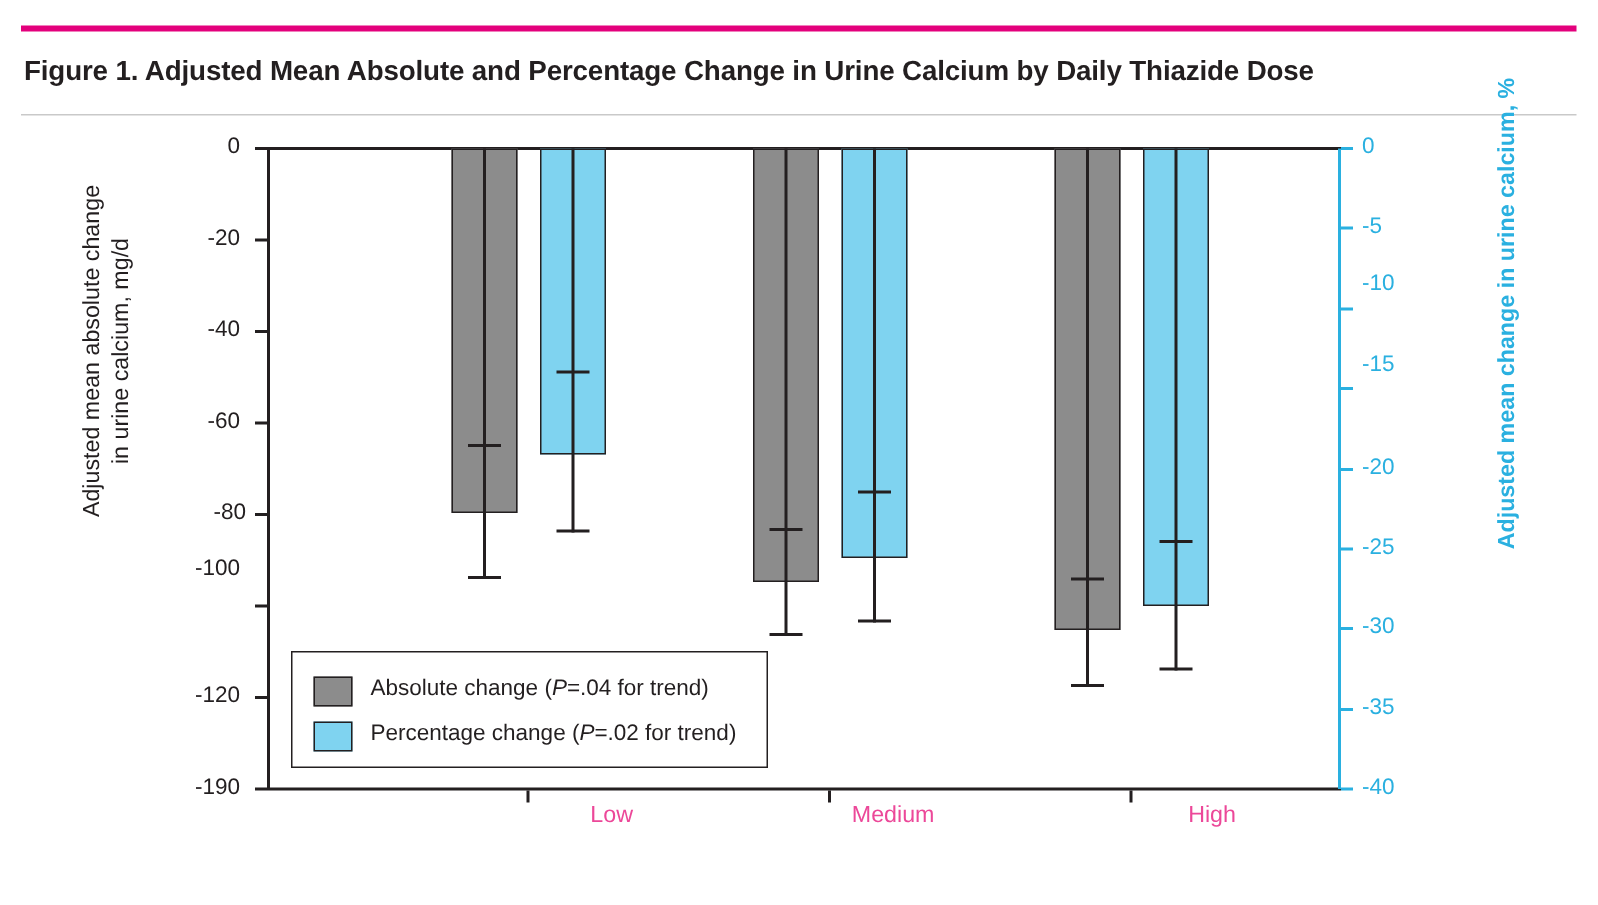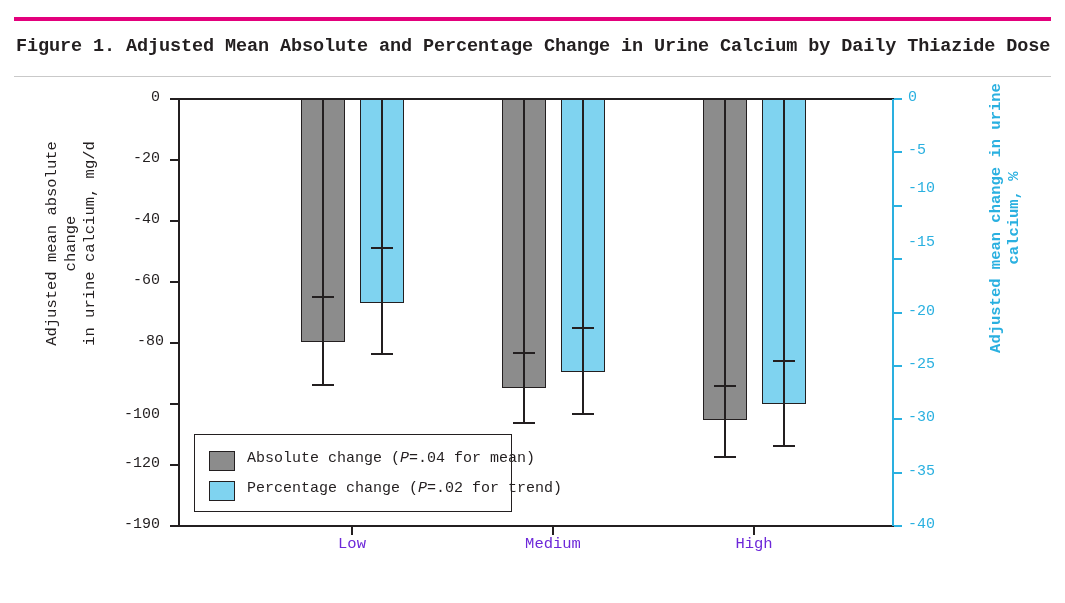--- a/index.html
+++ b/index.html
@@ -11,21 +11,20 @@
     width: 1065px;
     height: 603px;
     font-family: "Liberation Sans", sans-serif;
     color: #231f20;
     overflow: hidden;
   }
   #page {
     position: relative;
     width: 907px;
     height: 603px;
-    font-family: Liberation Mono, monospace;
   }
   .top-rule {
     position: absolute;
     left: 14px;
     top: 17px;
     width: 1037px;
     height: 4px;
     background: #e3007c;
   }
   .fig-title {
@@ -112,23 +111,23 @@
     position: absolute;
     width: 2px;
     height: 8px;
     background: #231f20;
     top: 527px;
   }
   .xlabel {
     position: absolute;
     top: 535px;
     width: 140px;
-    text-align: center;
+    text-align: right;
     font-size: 15.5px;
-    color: #6d28d9;
+    color: #ec4899;
   }
 
   .axis-title-x {
     position: absolute;
     top: 564px;
     left: 178px;
     width: 716px;
     text-align: center;
     font-size: 15.5px;
     color: #231f20;
@@ -236,21 +235,21 @@
     <div class="ytick-left" style="top:220px"></div>
     <div class="ylabel-left" style="left:100px; top:211px">-40</div>
 
     <div class="ytick-left" style="top:281px"></div>
     <div class="ylabel-left" style="left:100px; top:272px">-60</div>
 
     <div class="ytick-left" style="top:342px"></div>
     <div class="ylabel-left" style="left:104px; top:333px">-80</div>
 
     <div class="ytick-left" style="top:403px"></div>
-    <div class="ylabel-left" style="left:100px; top:406px">-100</div>
+    <div class="ylabel-left" style="left:100px; top:370px">-100</div>
 
     <div class="ytick-left" style="top:464px"></div>
     <div class="ylabel-left" style="left:100px; top:455px">-120</div>
 
     <div class="ytick-left" style="top:525px"></div>
     <div class="ylabel-left" style="left:100px; top:516px">-190</div>
   </div>
 
   <div class="axis-title-y-left">
     Adjusted mean absolute change<br>in urine calcium, mg/d
@@ -323,21 +322,21 @@
   <div class="xtick" style="left:552px"></div>
   <div class="xlabel" style="left:483px">Medium</div>
 
   <div class="xtick" style="left:753px"></div>
   <div class="xlabel" style="left:684px">High</div>
 
 
   <div class="legend">
     <div class="legend-row" style="top:14px;">
       <div class="legend-swatch absolute"></div>
-      <div class="legend-text"><span>Absolute change (</span><i>P</i><span>=.04 for mean)</span></div>
+      <div class="legend-text"><span>Absolute change (</span><i>P</i><span>=.04 for trend)</span></div>
     </div>
     <div class="legend-row" style="top:44px;">
       <div class="legend-swatch percent"></div>
       <div class="legend-text"><span>Percentage change (</span><i>P</i><span>=.02 for trend)</span></div>
     </div>
   </div>
 
 </div>
 
 </body></html>

